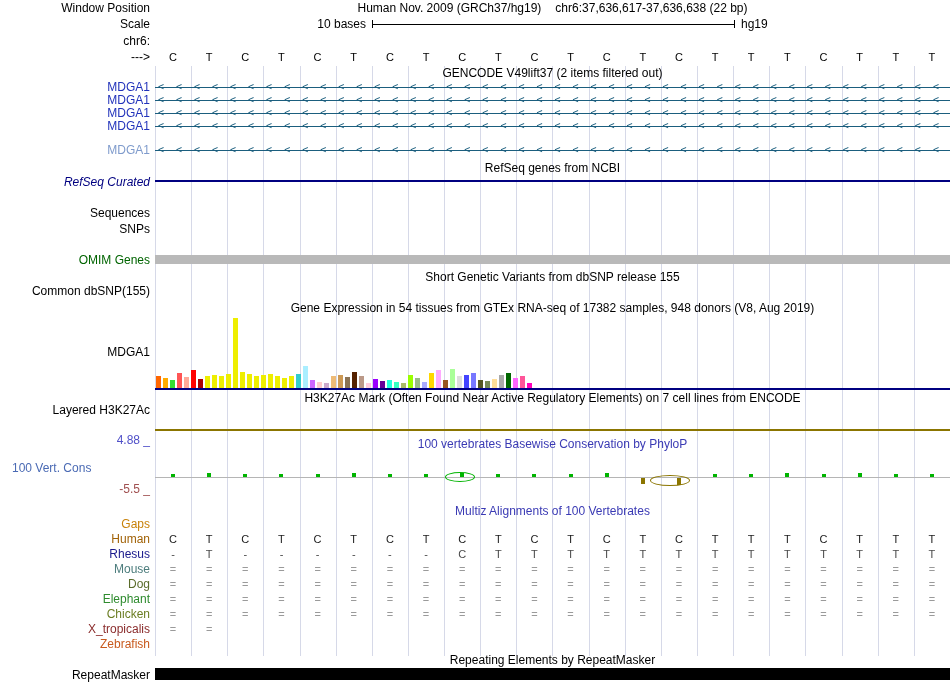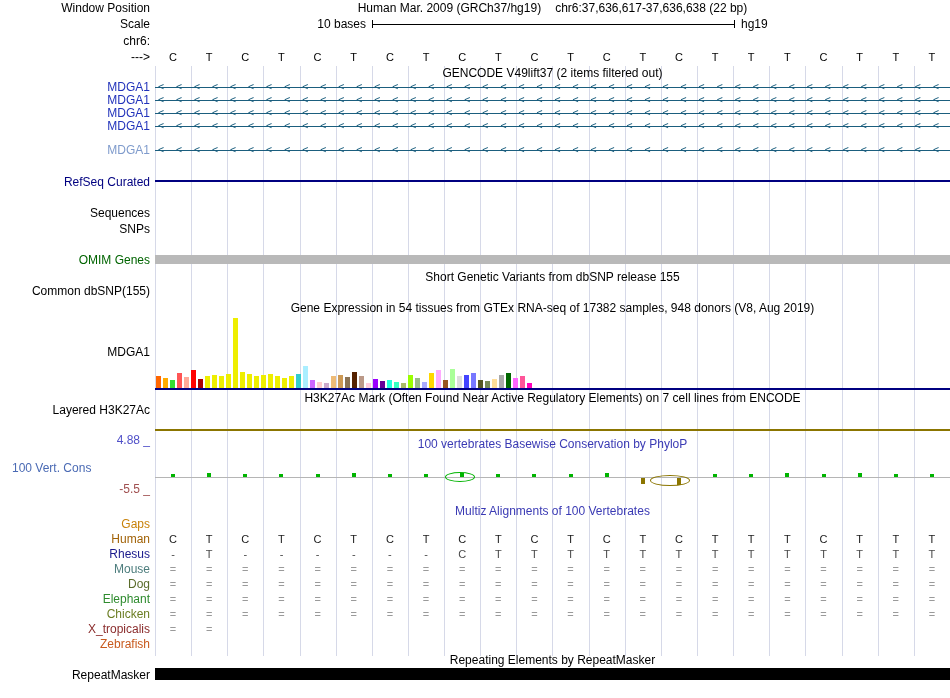--- a/index.html
+++ b/index.html
@@ -33,21 +33,21 @@
 </style>
 </head>
 <body>
 
 <div class="browser" id="browser">
 
   <div class="grid"></div>
 
   <div class="lbl" style="top:2px">Window Position</div>
   <div class="title" style="top:2px">
-    <span>Human Mar. 2009 (GRCh37/hg19)</span><span style="display:inline-block;width:14px"></span><span>chr6:37,636,617-37,636,638 (22 bp)</span>
+    <span>Human Nov. 2009 (GRCh37/hg19)</span><span style="display:inline-block;width:14px"></span><span>chr6:37,636,617-37,636,638 (22 bp)</span>
   </div>
 
   <div class="lbl" style="top:18px">Scale</div>
   <div class="scale-text">10 bases</div>
   <div class="scalebar"></div>
   <div style="position:absolute;left:741px;top:18px;height:13px;line-height:13px">hg19</div>
 
   <div class="lbl" style="top:35px">chr6:</div>
 
   <div class="lbl" style="top:51px">---&gt;</div>
@@ -98,21 +98,22 @@
         <div class="arrow-line" style="background: rgb(27, 94, 126);"></div>
         <div class="arrow-glyphs" style="color: rgb(27, 94, 126);">&lt;&lt;&lt;&lt;&lt;&lt;&lt;&lt;&lt;&lt;&lt;&lt;&lt;&lt;&lt;&lt;&lt;&lt;&lt;&lt;&lt;&lt;&lt;&lt;&lt;&lt;&lt;&lt;&lt;&lt;&lt;&lt;&lt;&lt;&lt;&lt;&lt;&lt;&lt;&lt;&lt;&lt;&lt;&lt;</div>
       </div>
       <div class="lbl" style="top: 144px; color: rgb(127, 155, 204);">MDGA1</div>
       <div class="gencode-arrow-row" style="top: 144px;">
         <div class="arrow-line" style="background: rgb(27, 94, 126);"></div>
         <div class="arrow-glyphs" style="color: rgb(27, 94, 126);">&lt;&lt;&lt;&lt;&lt;&lt;&lt;&lt;&lt;&lt;&lt;&lt;&lt;&lt;&lt;&lt;&lt;&lt;&lt;&lt;&lt;&lt;&lt;&lt;&lt;&lt;&lt;&lt;&lt;&lt;&lt;&lt;&lt;&lt;&lt;&lt;&lt;&lt;&lt;&lt;&lt;&lt;&lt;&lt;</div>
       </div>
     </div>
 
-  <div class="lbl" style="top: 176px; color: rgb(0, 0, 128);" id="refseq-label">RefSeq Curated</div>
+  <div class="title" style="top:162px">RefSeq genes from NCBI</div>
+  <div class="lbl" style="top: 176px; color: rgb(0, 0, 128); font-style: italic;" id="refseq-label">RefSeq Curated</div>
   <div class="hline" style="top: 180px; height: 2px; background: rgb(0, 0, 128);" id="refseq-line"></div>
 
   <div class="lbl" style="top:207px">Sequences</div>
   <div class="lbl" style="top:223px">SNPs</div>
 
   <div class="lbl" style="top: 254px; color: rgb(0, 100, 0);" id="omim-label">OMIM Genes</div>
   <div class="hline" style="top: 255px; height: 9px; background: rgb(185, 185, 185);" id="omim-bar"></div>
 
   <div class="title" style="top:271px">Short Genetic Variants from dbSNP release 155</div>
   <div class="lbl" style="top:285px">Common dbSNP(155)</div>

